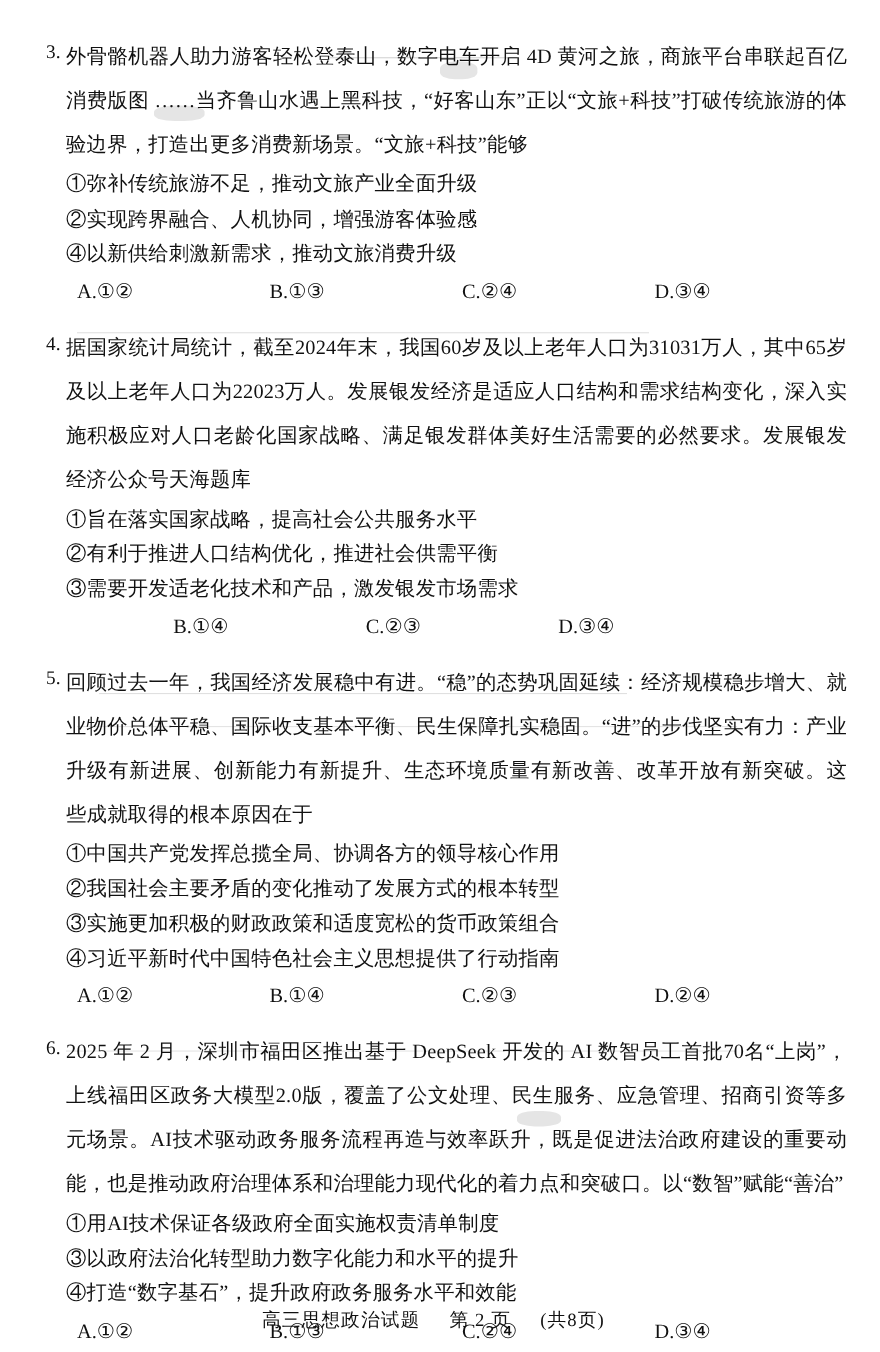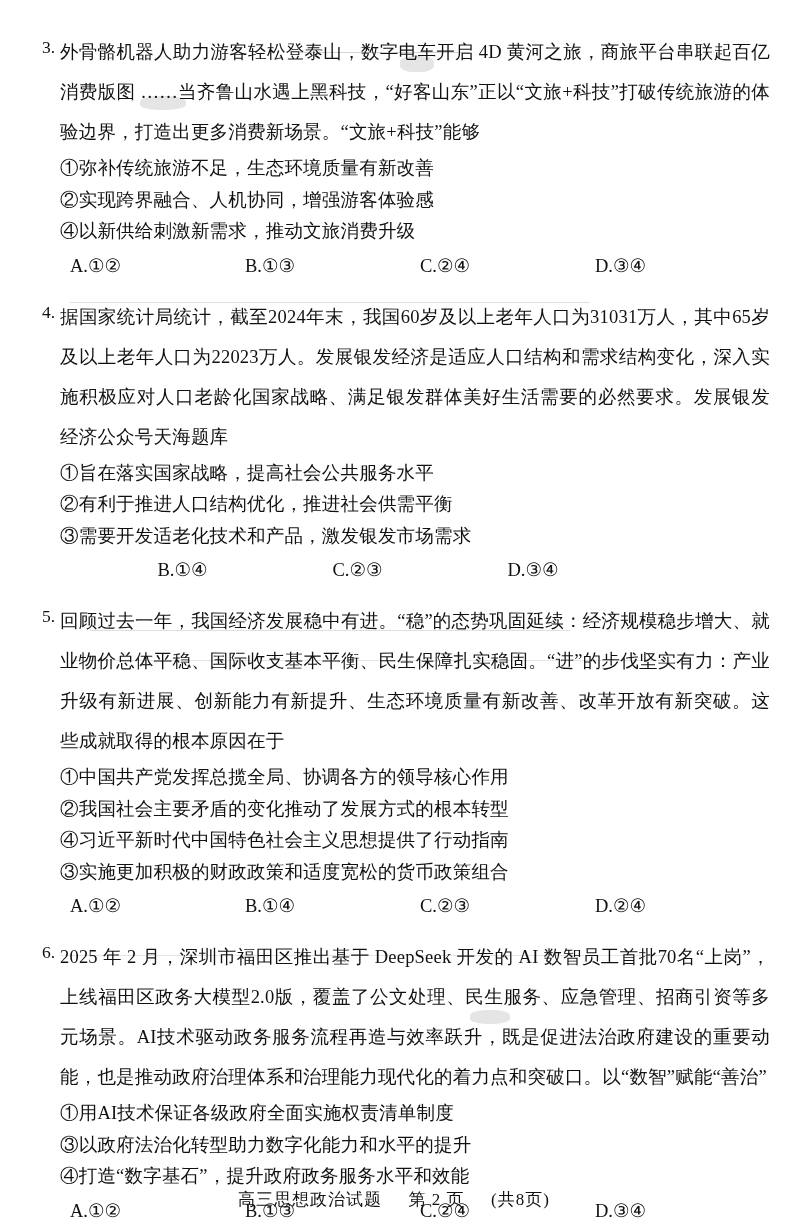--- a/index.html
+++ b/index.html
@@ -107,21 +107,21 @@
 <div class="page">
 
   <div class="content">
 
     <div class="question">
       <div class="q-body">
         <div class="q-num">3.</div>
         <div class="q-stem">外骨骼机器人助力游客轻松登泰山，数字电车开启 4D 黄河之旅，商旅平台串联起百亿消费版图 ……当齐鲁山水遇上黑科技，“好客山东”正以“文旅+科技”打破传统旅游的体验边界，打造出更多消费新场景。“文旅+科技”能够</div>
       </div>
       <div class="opts">
-        <div class="opt">①弥补传统旅游不足，生态环境质量有新改善</div>
+        <div class="opt">①弥补传统旅游不足，推动文旅产业全面升级</div>
         <div class="opt">②实现跨界融合、人机协同，增强游客体验感</div>
         <div class="opt">④以新供给刺激新需求，推动文旅消费升级</div>
       </div>
       <div class="answers">
         <div class="ans">A.①②</div>
         <div class="ans">B.①③</div>
         <div class="ans">C.②④</div>
         <div class="ans">D.③④</div>
       </div>
     </div>
@@ -144,22 +144,22 @@
     </div>
 
     <div class="question">
       <div class="q-body">
         <div class="q-num">5.</div>
         <div class="q-stem">回顾过去一年，我国经济发展稳中有进。“稳”的态势巩固延续：经济规模稳步增大、就业物价总体平稳、国际收支基本平衡、民生保障扎实稳固。“进”的步伐坚实有力：产业升级有新进展、创新能力有新提升、生态环境质量有新改善、改革开放有新突破。这些成就取得的根本原因在于</div>
       </div>
       <div class="opts">
         <div class="opt">①中国共产党发挥总揽全局、协调各方的领导核心作用</div>
         <div class="opt">②我国社会主要矛盾的变化推动了发展方式的根本转型</div>
+        <div class="opt">③实施更加积极的财政政策和适度宽松的货币政策组合</div>
         <div class="opt">④习近平新时代中国特色社会主义思想提供了行动指南</div>
-        <div class="opt">③实施更加积极的财政政策和适度宽松的货币政策组合</div>
       </div>
       <div class="answers">
         <div class="ans">A.①②</div>
         <div class="ans">B.①④</div>
         <div class="ans">C.②③</div>
         <div class="ans">D.②④</div>
       </div>
     </div>
 
     <div class="question">

